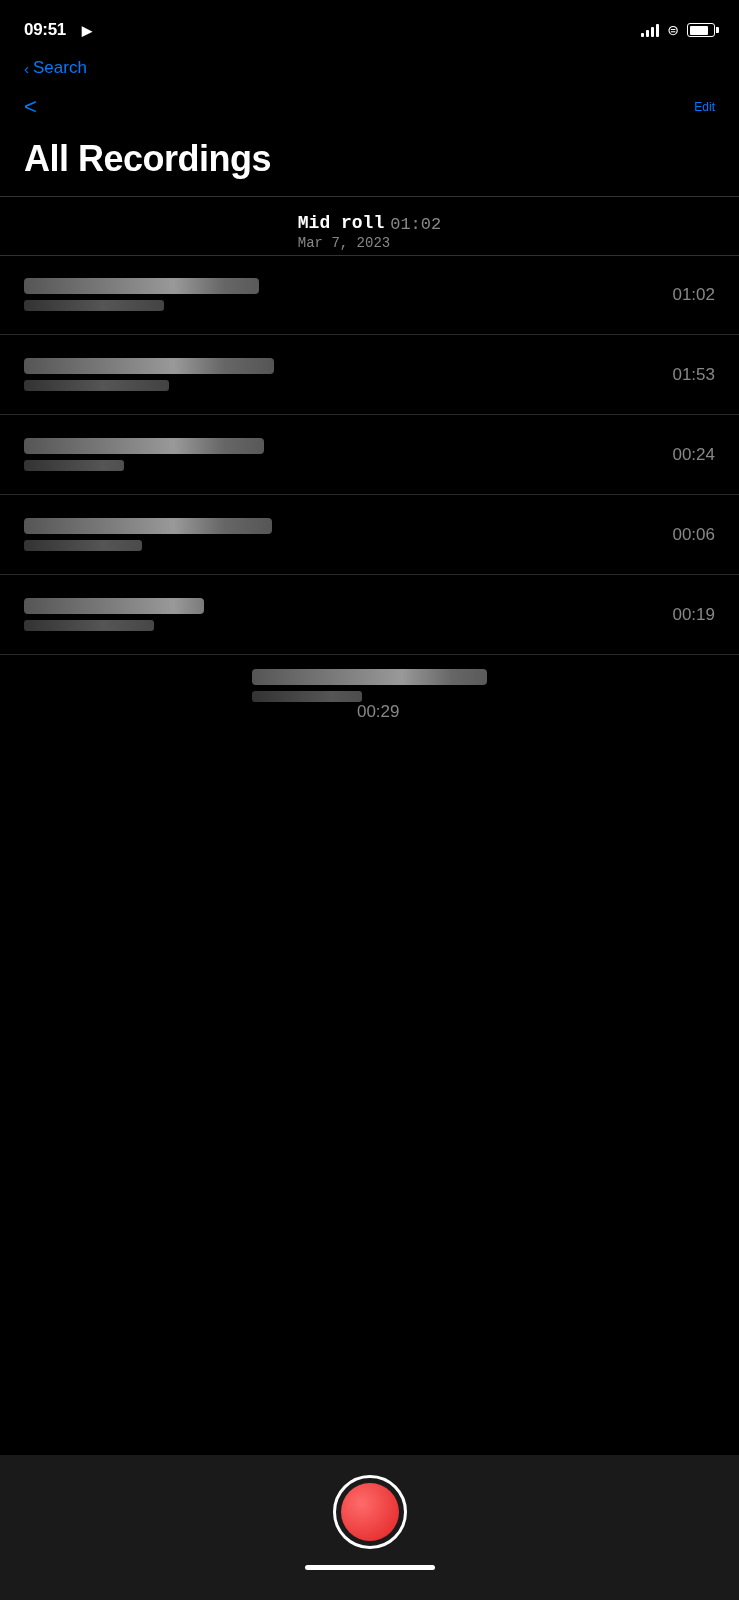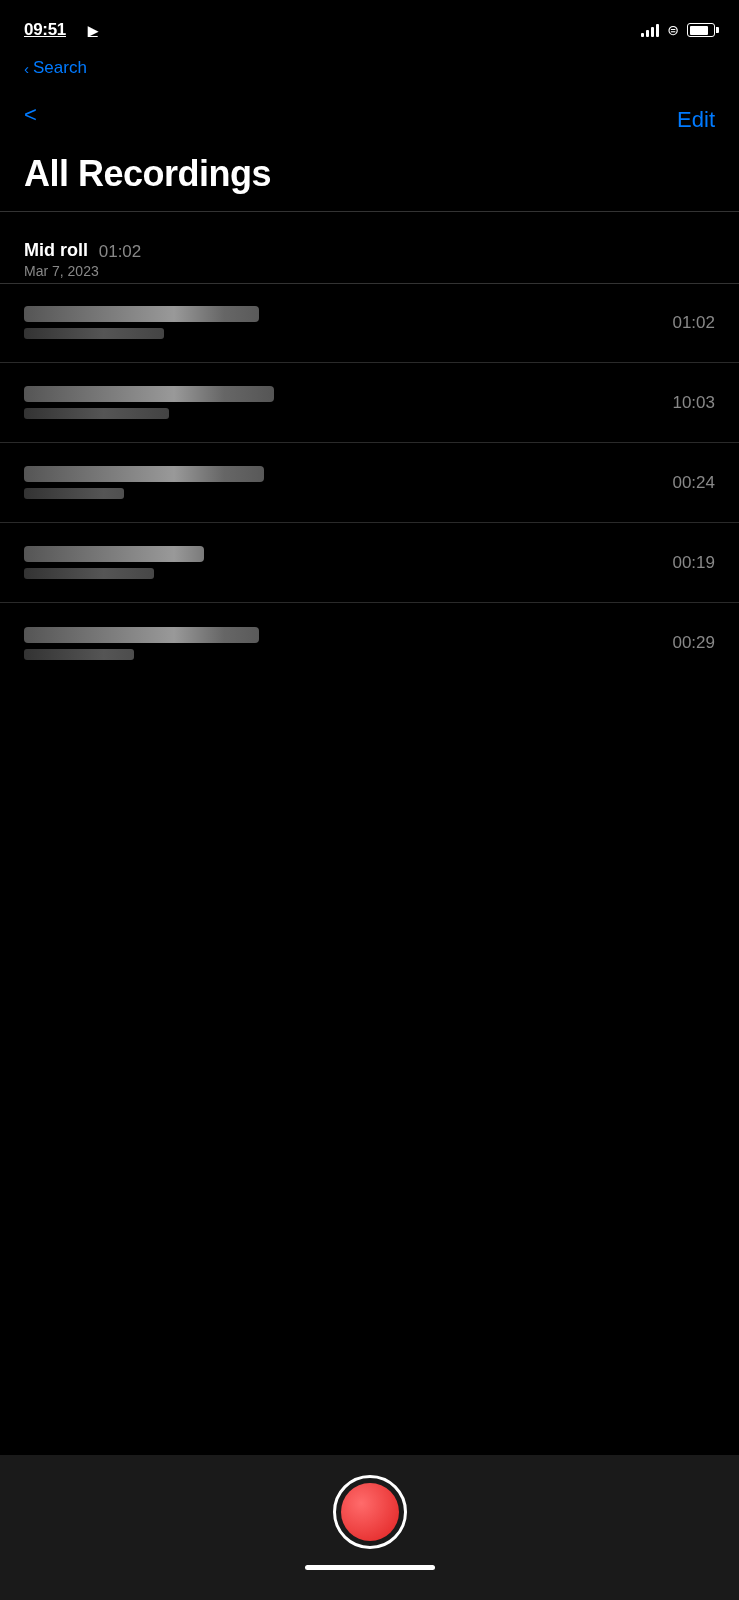--- a/index.html
+++ b/index.html
@@ -23,22 +23,21 @@
       padding: 14px 24px 8px 24px;
       height: 54px;
     }
 
     .status-time {
       font-size: 17px;
       font-weight: 600;
       letter-spacing: -0.3px;
       display: flex;
       align-items: center;
-      gap: 22px;
-      text-decoration: underline;
+      gap: 16px;
     }
 
     .status-icons {
       display: flex;
       align-items: center;
       gap: 8px;
     }
 
     .signal-bars {
       display: flex;
@@ -116,24 +115,23 @@
     .nav-back-btn {
       color: #007AFF;
       font-size: 22px;
       font-weight: 300;
       cursor: pointer;
       line-height: 1;
     }
 
     .nav-edit-btn {
       color: #007AFF;
-      font-size: 22px;
+      font-size: 12px;
       font-weight: 400;
       cursor: pointer;
-      margin-top: 11px;
     }
 
     
     .page-title {
       padding: 4px 24px 16px 24px;
       font-size: 36px;
       font-weight: 800;
       letter-spacing: -0.5px;
     }
 
@@ -165,20 +163,21 @@
       justify-content: space-between;
       align-items: center;
       padding: 14px 24px;
       border-bottom: 0.5px solid #2a2a2a;
       cursor: pointer;
       min-height: 80px;
     }
 
     .recording-item:last-child {
       border-bottom: none;
+      flex-direction: column;
     }
 
     .recording-left {
       display: flex;
       flex-direction: column;
       gap: 6px;
       flex: 1;
     }
 
     .recording-title-blur {
@@ -239,24 +238,25 @@
     .home-indicator {
       width: 130px;
       height: 5px;
       background: #fff;
       border-radius: 3px;
       margin: 6px auto 0 auto;
     }
 
     
     .group-header-row {
-      padding: 28px 24px 4px 24px;
-      display: flex;
-      justify-content: flex-start;
+      padding: 16px 24px 4px 24px;
+      display: flex;
+      justify-content: center;
       align-items: flex-start;
+      font-family: Liberation Mono, monospace;
     }
 
     .group-header-left {}
 
     .group-header-duration {
       color: #888;
       font-size: 17px;
       padding-top: 2px;
     }
   </style>
@@ -316,32 +316,39 @@
       <div class="recording-subtitle-blur" style="width:140px;"></div>
     </div>
     <div class="recording-duration">01:02</div>
   </div>
 
   <div class="recording-item">
     <div class="recording-left">
       <div class="recording-title-blur" style="width:250px;"></div>
       <div class="recording-subtitle-blur" style="width:145px;"></div>
     </div>
-    <div class="recording-duration">10:03</div>
+    <div class="recording-duration">01:53</div>
   </div>
 
 
   <div class="recording-item">
     <div class="recording-left">
       <div class="recording-title-blur" style="width:240px;"></div>
       <div class="recording-subtitle-blur" style="width:100px;"></div>
     </div>
     <div class="recording-duration">00:24</div>
   </div>
 
+  <div class="recording-item">
+    <div class="recording-left">
+      <div class="recording-title-blur" style="width:248px;"></div>
+      <div class="recording-subtitle-blur" style="width:118px;"></div>
+    </div>
+    <div class="recording-duration">00:06</div>
+  </div>
 
 
 
   <div class="recording-item">
     <div class="recording-left">
       <div class="recording-title-blur" style="width:180px;"></div>
       <div class="recording-subtitle-blur" style="width:130px;"></div>
     </div>
     <div class="recording-duration">00:19</div>
   </div>

